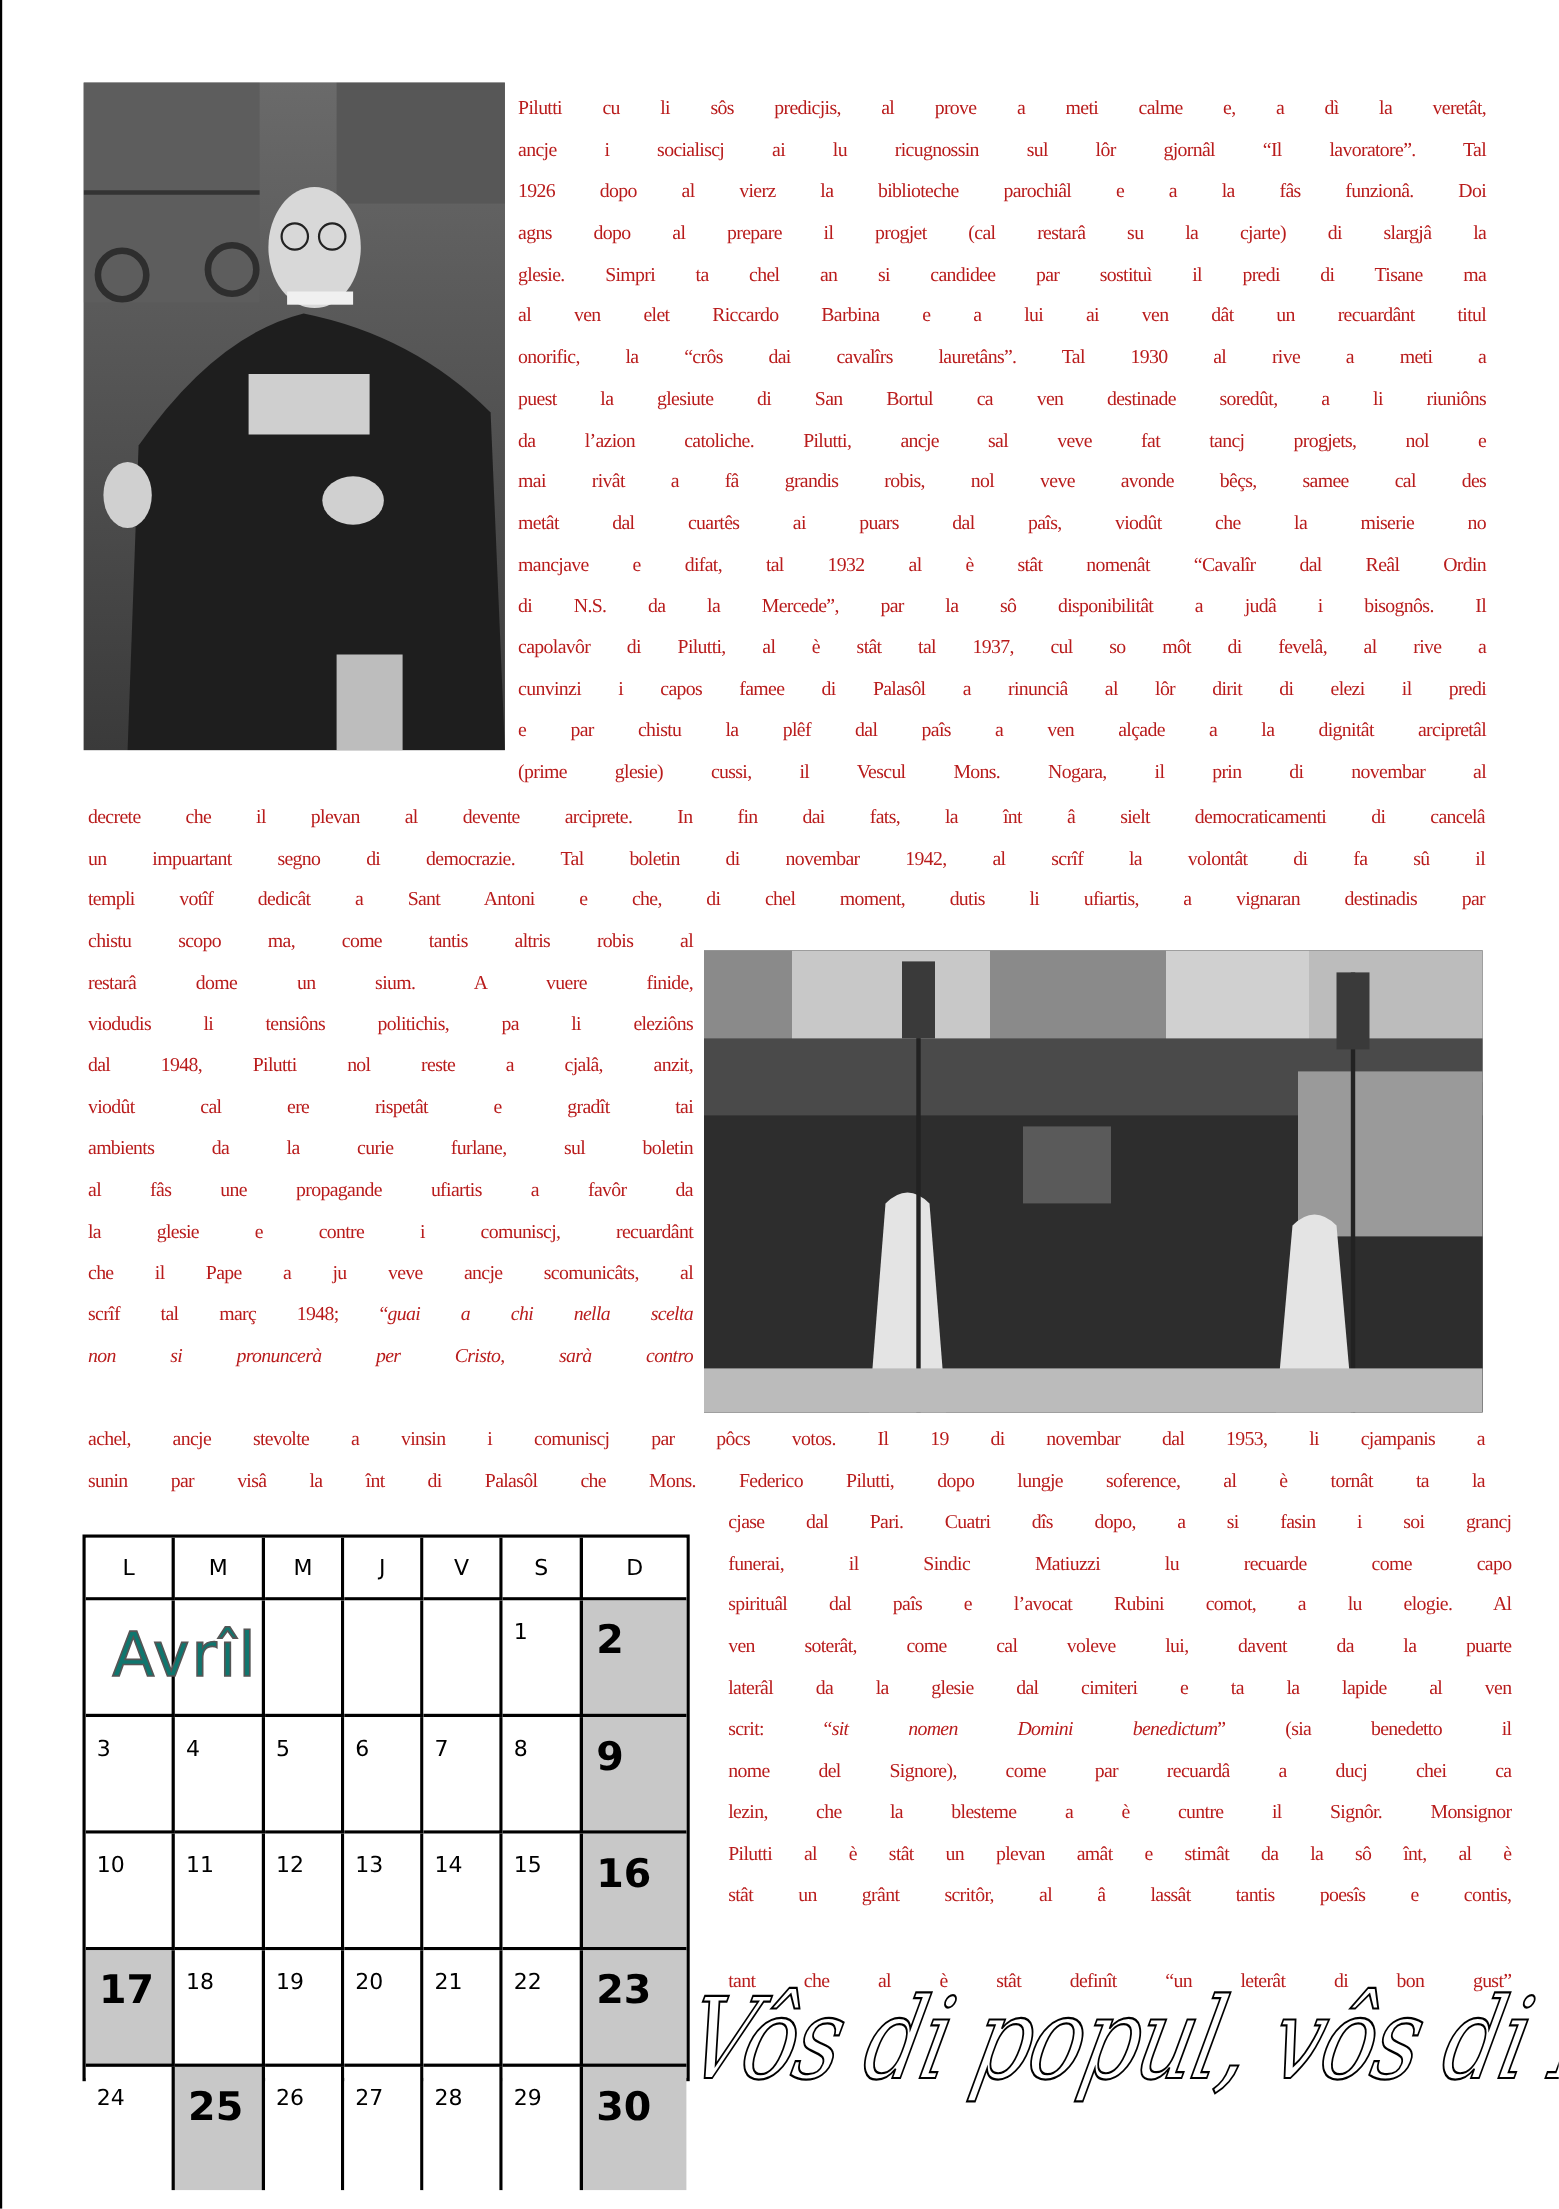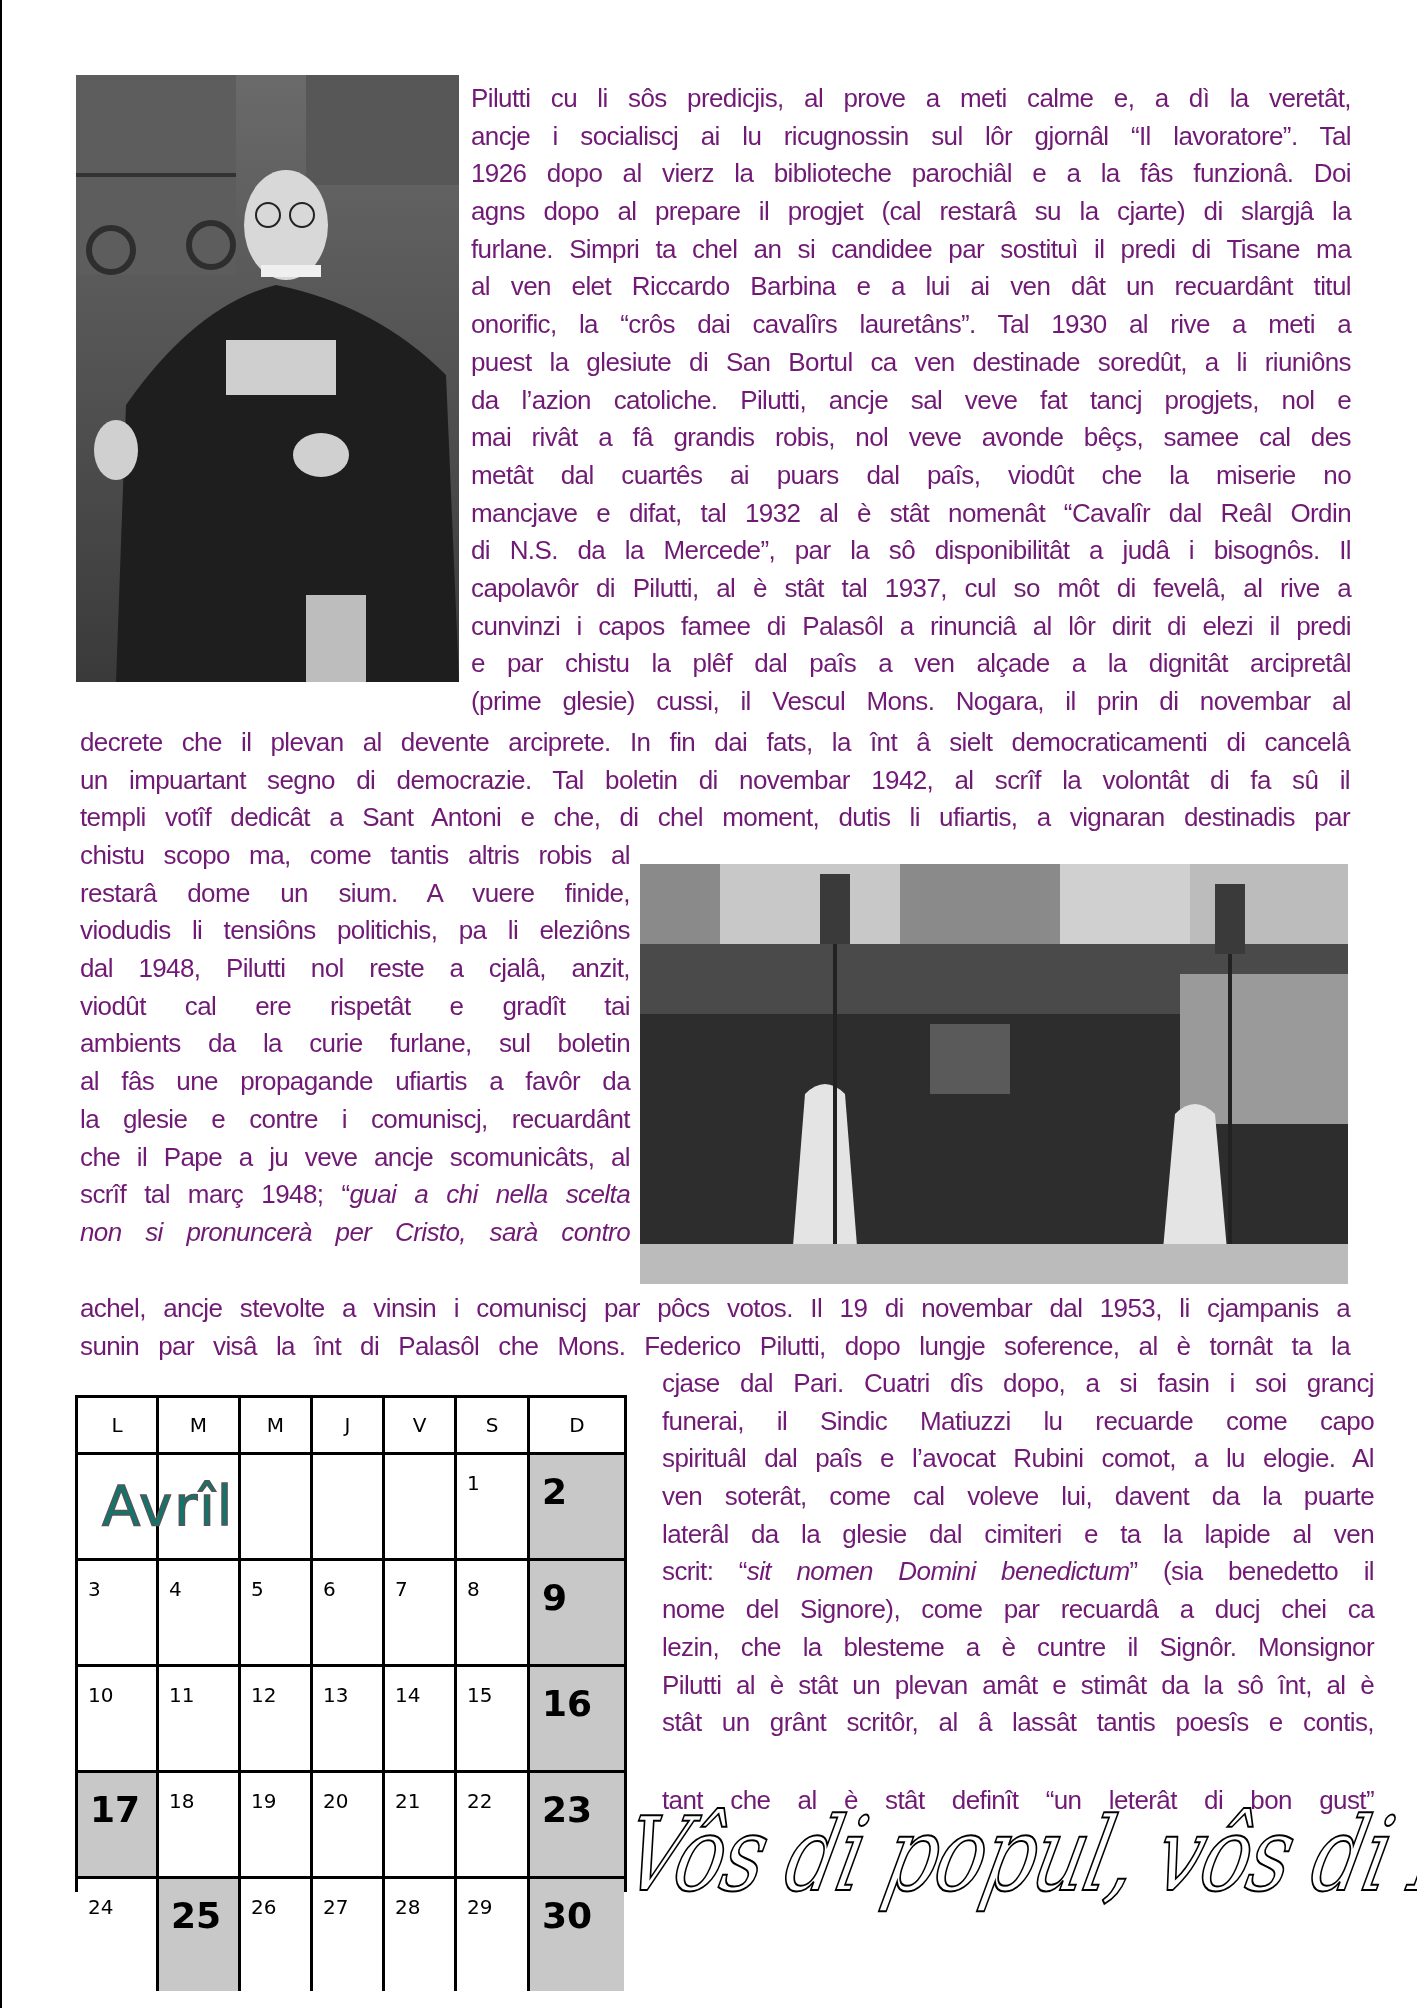--- a/index.html
+++ b/index.html
@@ -1,18 +1,18 @@
 <!DOCTYPE html>
 <html><head>
   <meta charset="utf-8">
   <style>
     html, body { margin: 0; padding: 0; background: #ffffff; }
     body { width: 1417px; height: 2008px; position: relative; overflow: hidden; }
     .page-border-left { position: absolute; left: 0; top: 0; width: 2px; height: 2008px; background: #000; }
-    .txt { position: absolute; font-family: Liberation Sans, sans-serif; font-size: 26px; color: #701a75; line-height: 37.7px; text-align: justify; letter-spacing: -0.6px; word-spacing: 0px; }
+    .txt { position: absolute; font-family: Liberation Serif, serif; font-size: 18px; color: #b91c1c; line-height: 37.7px; text-align: justify; letter-spacing: -0.6px; word-spacing: 0px; }
     .line { display: block; text-align: justify; text-align-last: justify; white-space: nowrap; height: 37.7px; overflow: visible; }
     .line.last { text-align-last: left; margin-top: 40px; }
     .line span.inner { display: inline-block; width: 100%; text-align: justify; text-align-last: justify; white-space: normal; }
     i { font-style: italic; }
     .photo { position: absolute; background: #555; overflow: hidden; }
     .photo svg { display: block; width: 100%; height: 100%; }
 
     
     .calendar { position: absolute; left: 75px; top: 1395px; width: 552px; height: 497px; border: 3px solid #000; box-sizing: border-box; }
     .cal-grid { display: grid; grid-template-columns: 81px 82px 72px 72px 72px 73px 94px; grid-template-rows: 57px 106px 106px 106px 106px 112px; width: 100%; height: 100%; }
@@ -57,21 +57,21 @@
     <rect x="230" y="520" width="60" height="87" fill="#bdbdbd"></rect>
   </svg>
 </div>
 
 <div class="txt" style="left:471px; top:80px; width:880px;">
   <div id="block1">
       <span class="line"><span class="inner">Pilutti cu li sôs predicjis, al prove a meti calme e, a dì la veretât,</span></span>
       <span class="line"><span class="inner">ancje i socialiscj ai lu ricugnossin sul lôr gjornâl “Il lavoratore”. Tal</span></span>
       <span class="line"><span class="inner">1926 dopo al vierz la biblioteche parochiâl e a la fâs funzionâ. Doi</span></span>
       <span class="line"><span class="inner">agns dopo al prepare il progjet (cal restarâ su la cjarte) di slargjâ la</span></span>
-      <span class="line"><span class="inner">furlane. Simpri ta chel an si candidee par sostituì il predi di Tisane ma</span></span>
+      <span class="line"><span class="inner">glesie. Simpri ta chel an si candidee par sostituì il predi di Tisane ma</span></span>
       <span class="line"><span class="inner">al ven elet Riccardo Barbina e a lui ai ven dât un recuardânt titul</span></span>
       <span class="line"><span class="inner">onorific, la “crôs dai cavalîrs lauretâns”. Tal 1930 al rive a meti a</span></span>
       <span class="line"><span class="inner">puest la glesiute di San Bortul ca ven destinade soredût, a li riuniôns</span></span>
       <span class="line"><span class="inner">da l’azion catoliche. Pilutti, ancje sal veve fat tancj progjets, nol e</span></span>
       <span class="line"><span class="inner">mai rivât a fâ grandis robis, nol veve avonde bêçs, samee cal des</span></span>
       <span class="line"><span class="inner">metât dal cuartês ai puars dal paîs, viodût che la miserie no</span></span>
       <span class="line"><span class="inner">mancjave e difat, tal 1932 al è stât nomenât “Cavalîr dal Reâl Ordin</span></span>
       <span class="line"><span class="inner">di N.S. da la Mercede”, par la sô disponibilitât a judâ i bisognôs. Il</span></span>
       <span class="line"><span class="inner">capolavôr di Pilutti, al è stât tal 1937, cul so môt di fevelâ, al rive a</span></span>
       <span class="line"><span class="inner">cunvinzi i capos famee di Palasôl a rinunciâ al lôr dirit di elezi il predi</span></span>

